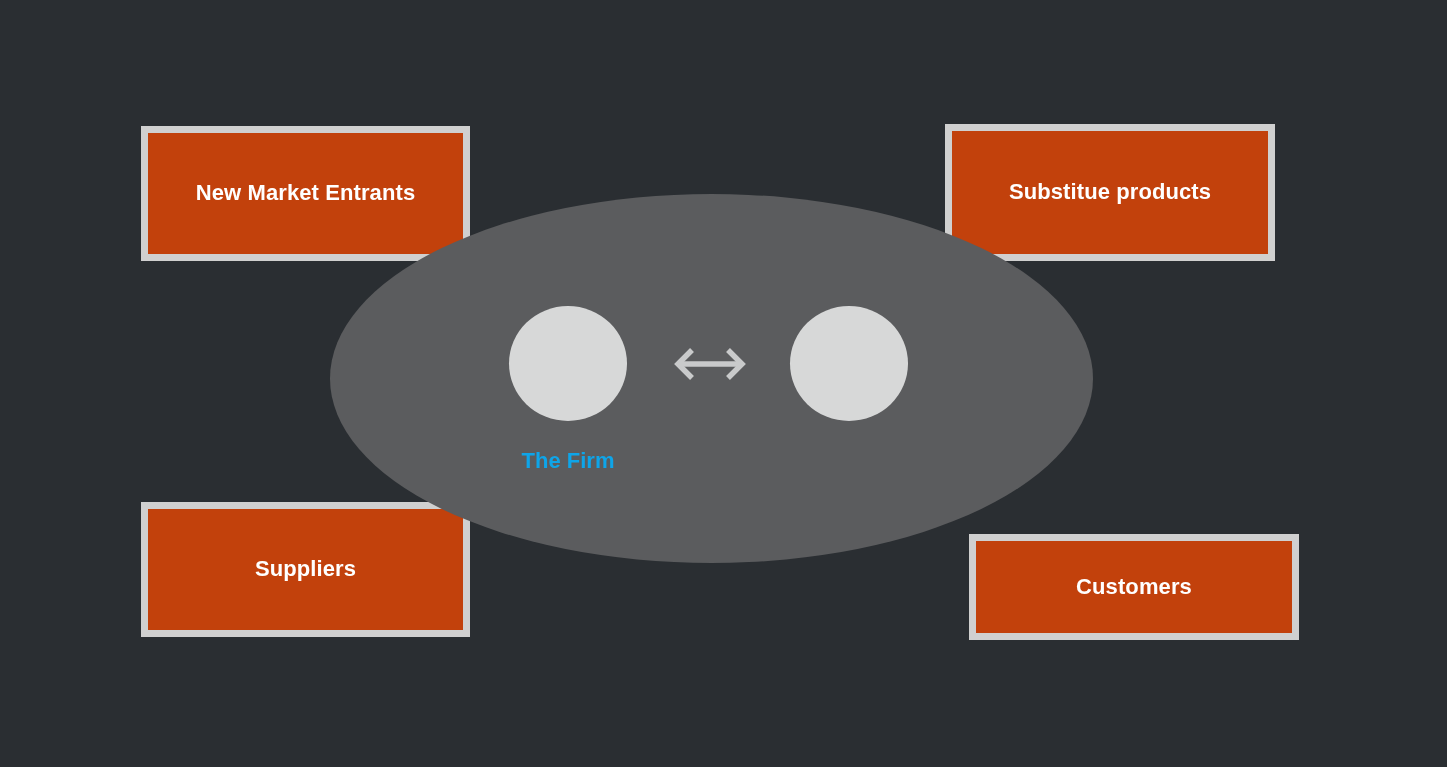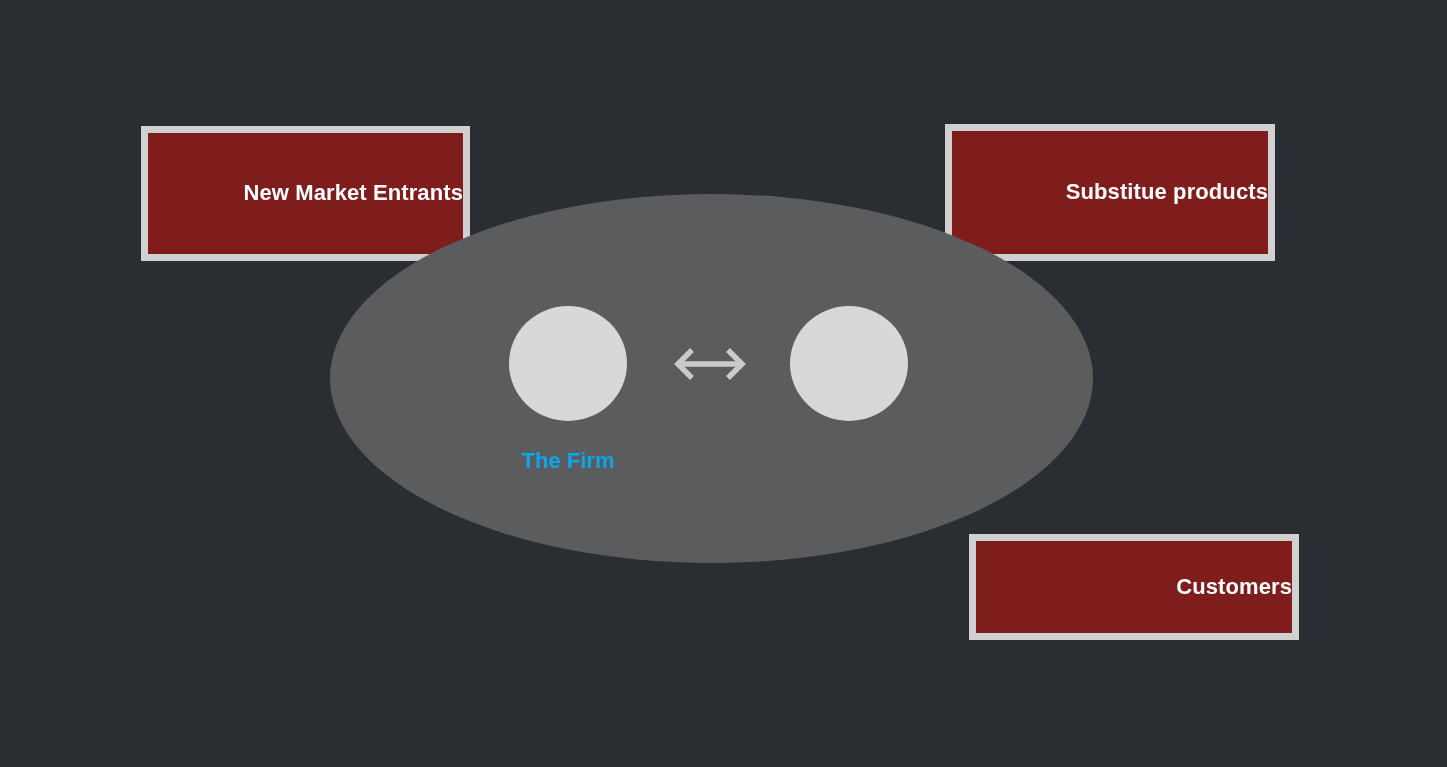--- a/index.html
+++ b/index.html
@@ -31,25 +31,25 @@
     border-radius: 50%;
     background: #5b5c5e;
     z-index: 2;
     pointer-events: none;
   }
 
   
   .force-box {
     position: absolute;
     box-sizing: border-box;
-    background: #7f1d1d;
+    background: #c2410c;
     border: 7px solid #d0d0d0;
     display: flex;
     align-items: center;
-    justify-content: flex-end;
+    justify-content: center;
     z-index: 1;
   }
   .force-box .force-label {
     color: #ffffff;
     font-size: 22px;
     font-weight: bold;
     letter-spacing: 0.1px;
     text-align: center;
     line-height: 1.2;
   }
@@ -101,20 +101,23 @@
 <div id="canvas" style="background: rgb(42, 46, 50);">
 
   <div class="force-box" id="box-new-entrants">
     <span class="force-label">New Market Entrants</span>
   </div>
 
   <div class="force-box" id="box-substitutes">
     <span class="force-label">Substitue products</span>
   </div>
 
+  <div class="force-box" id="box-suppliers">
+    <span class="force-label">Suppliers</span>
+  </div>
 
   <div class="force-box" id="box-customers">
     <span class="force-label">Customers</span>
   </div>
 
   <div class="arena" style="background: rgb(91, 92, 94);"></div>
 
   <div class="actor" id="actor-firm">
     <div class="actor-circle" style="background: rgb(215, 216, 216);"></div>
     <div class="actor-label">The Firm</div>

